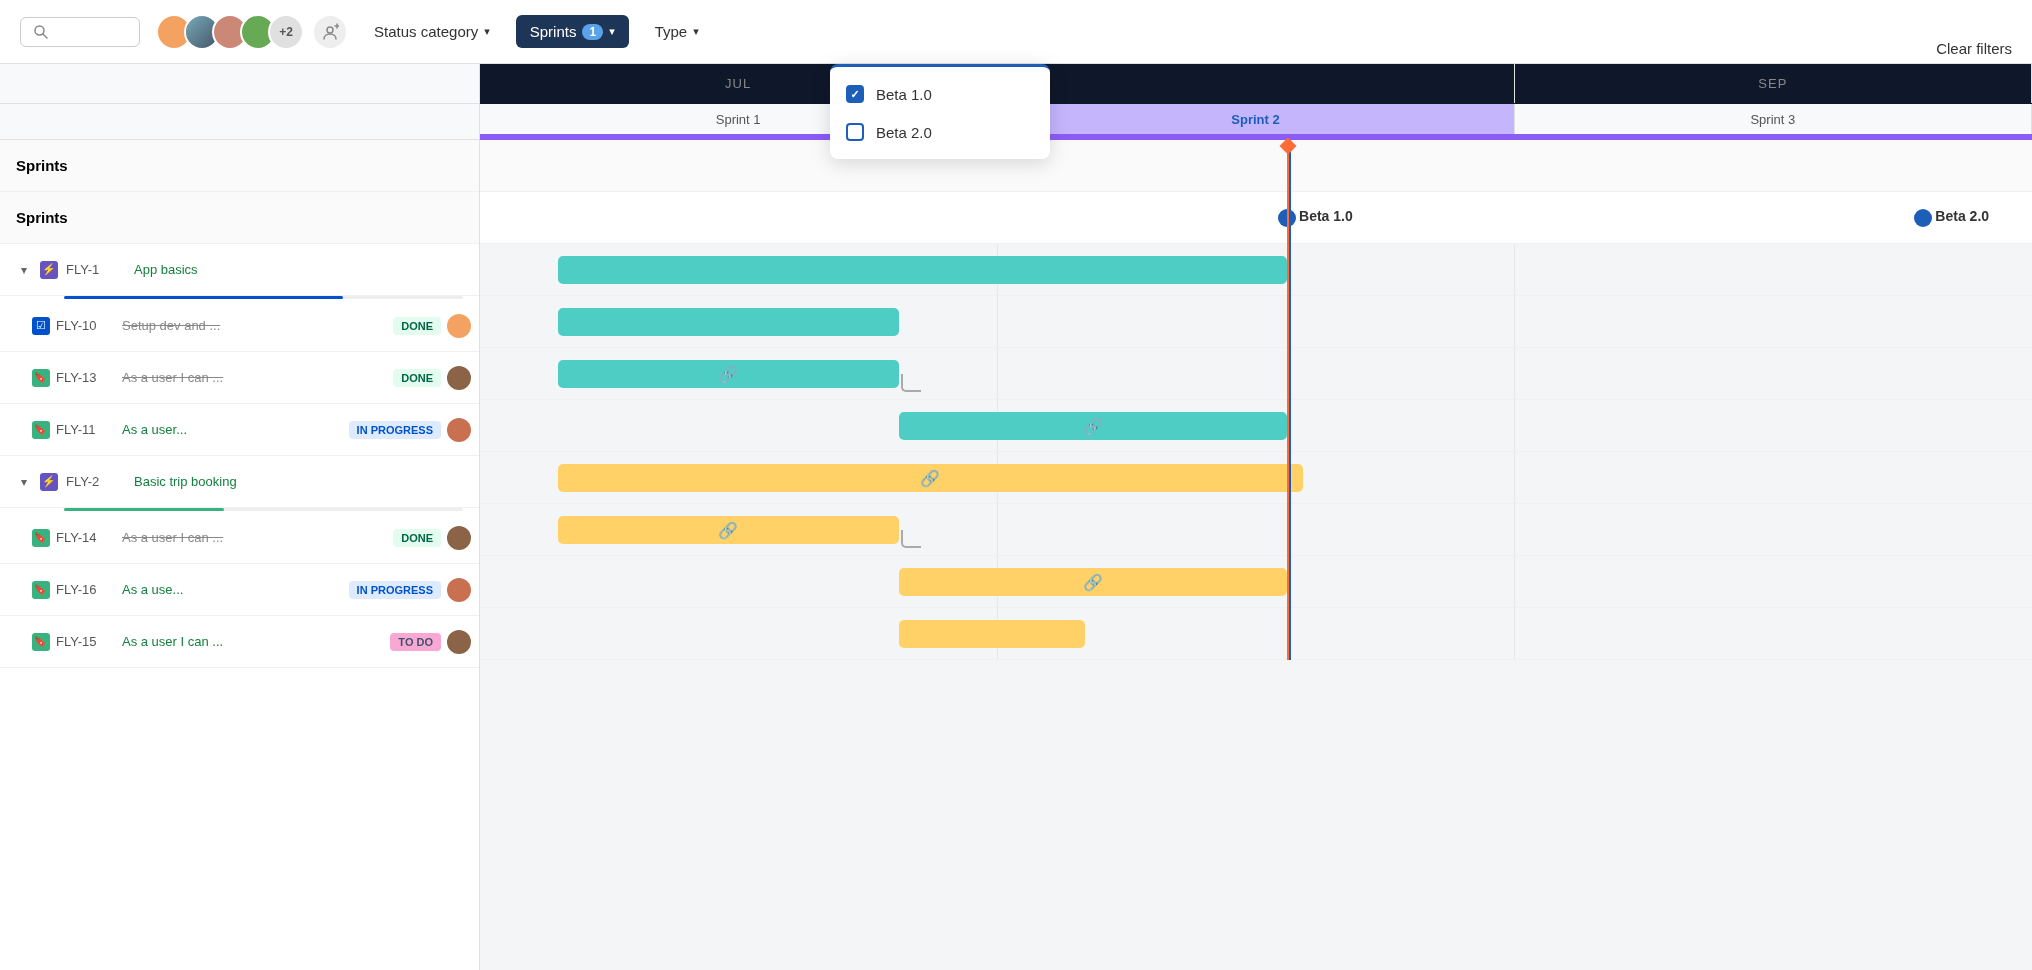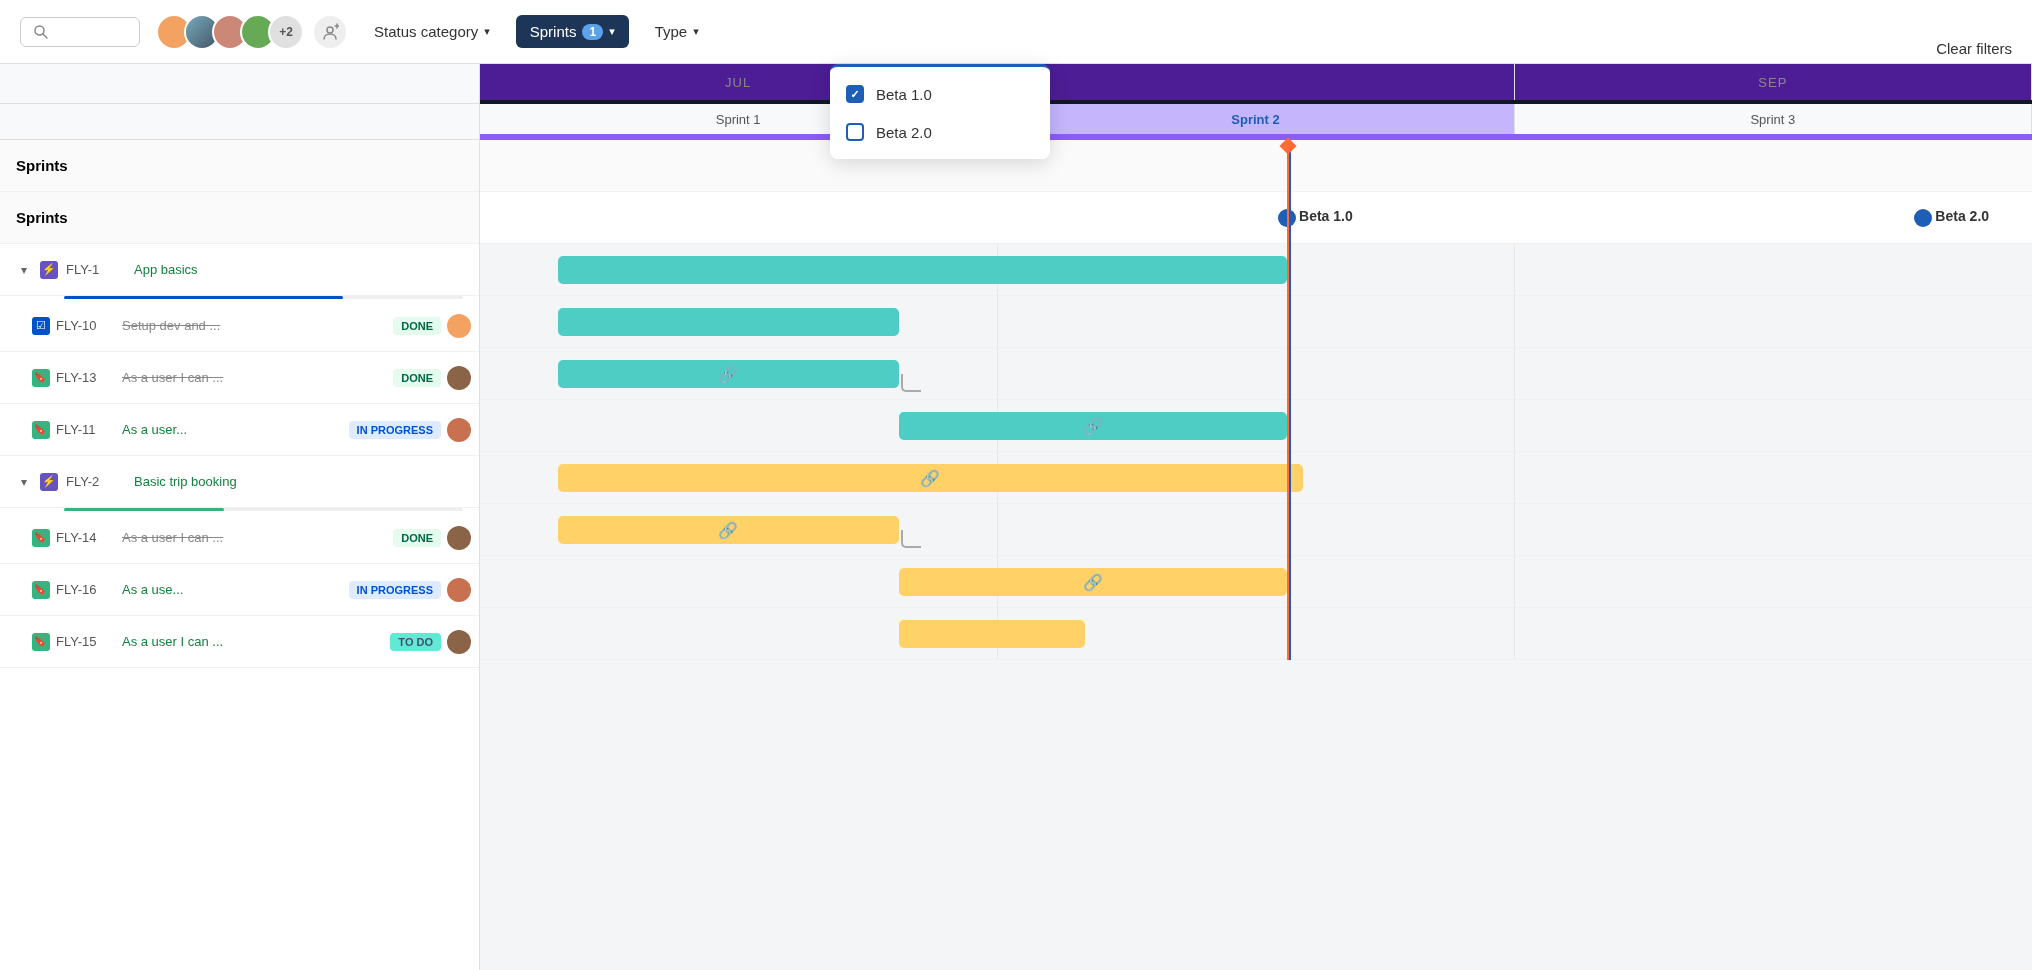--- a/index.html
+++ b/index.html
@@ -188,21 +188,21 @@
 
     .status-badge {
       font-size: 11px;
       font-weight: 700;
       padding: 3px 8px;
       border-radius: 4px;
       white-space: nowrap;
     }
     .badge-done { background: #e3fcef; color: #006644; }
     .badge-inprogress { background: #deebff; color: #0052cc; }
-    .badge-todo { background: #5eead4; color: #42526e; }
+    .badge-todo { background: #f9a8d4; color: #42526e; }
 
     .story-icon {
       width: 18px;
       height: 18px;
       border-radius: 3px;
       display: flex;
       align-items: center;
       justify-content: center;
       font-size: 11px;
       flex-shrink: 0;
@@ -266,22 +266,22 @@
     }
     .sprint-h.active {
       background: #c4b5fd;
       color: #1d5eb8;
       font-weight: 700;
     }
 
     .month-headers {
       display: flex;
       height: 40px;
-      border-bottom: 4px solid #0f172a;
-      background: #4c1d95;
+      border-bottom: 1px solid #0f172a;
+      background: #0f172a;
     }
     .month-h {
       flex: 1;
       display: flex;
       align-items: center;
       justify-content: center;
       font-size: 13px;
       color: #888;
       font-weight: 500;
       letter-spacing: 1px;

